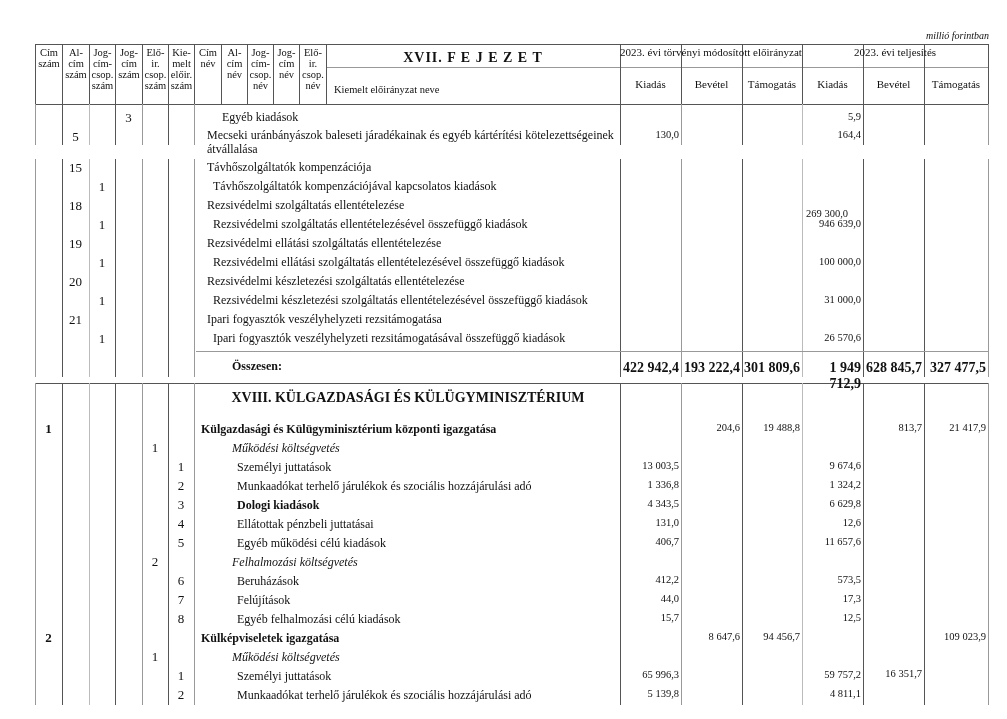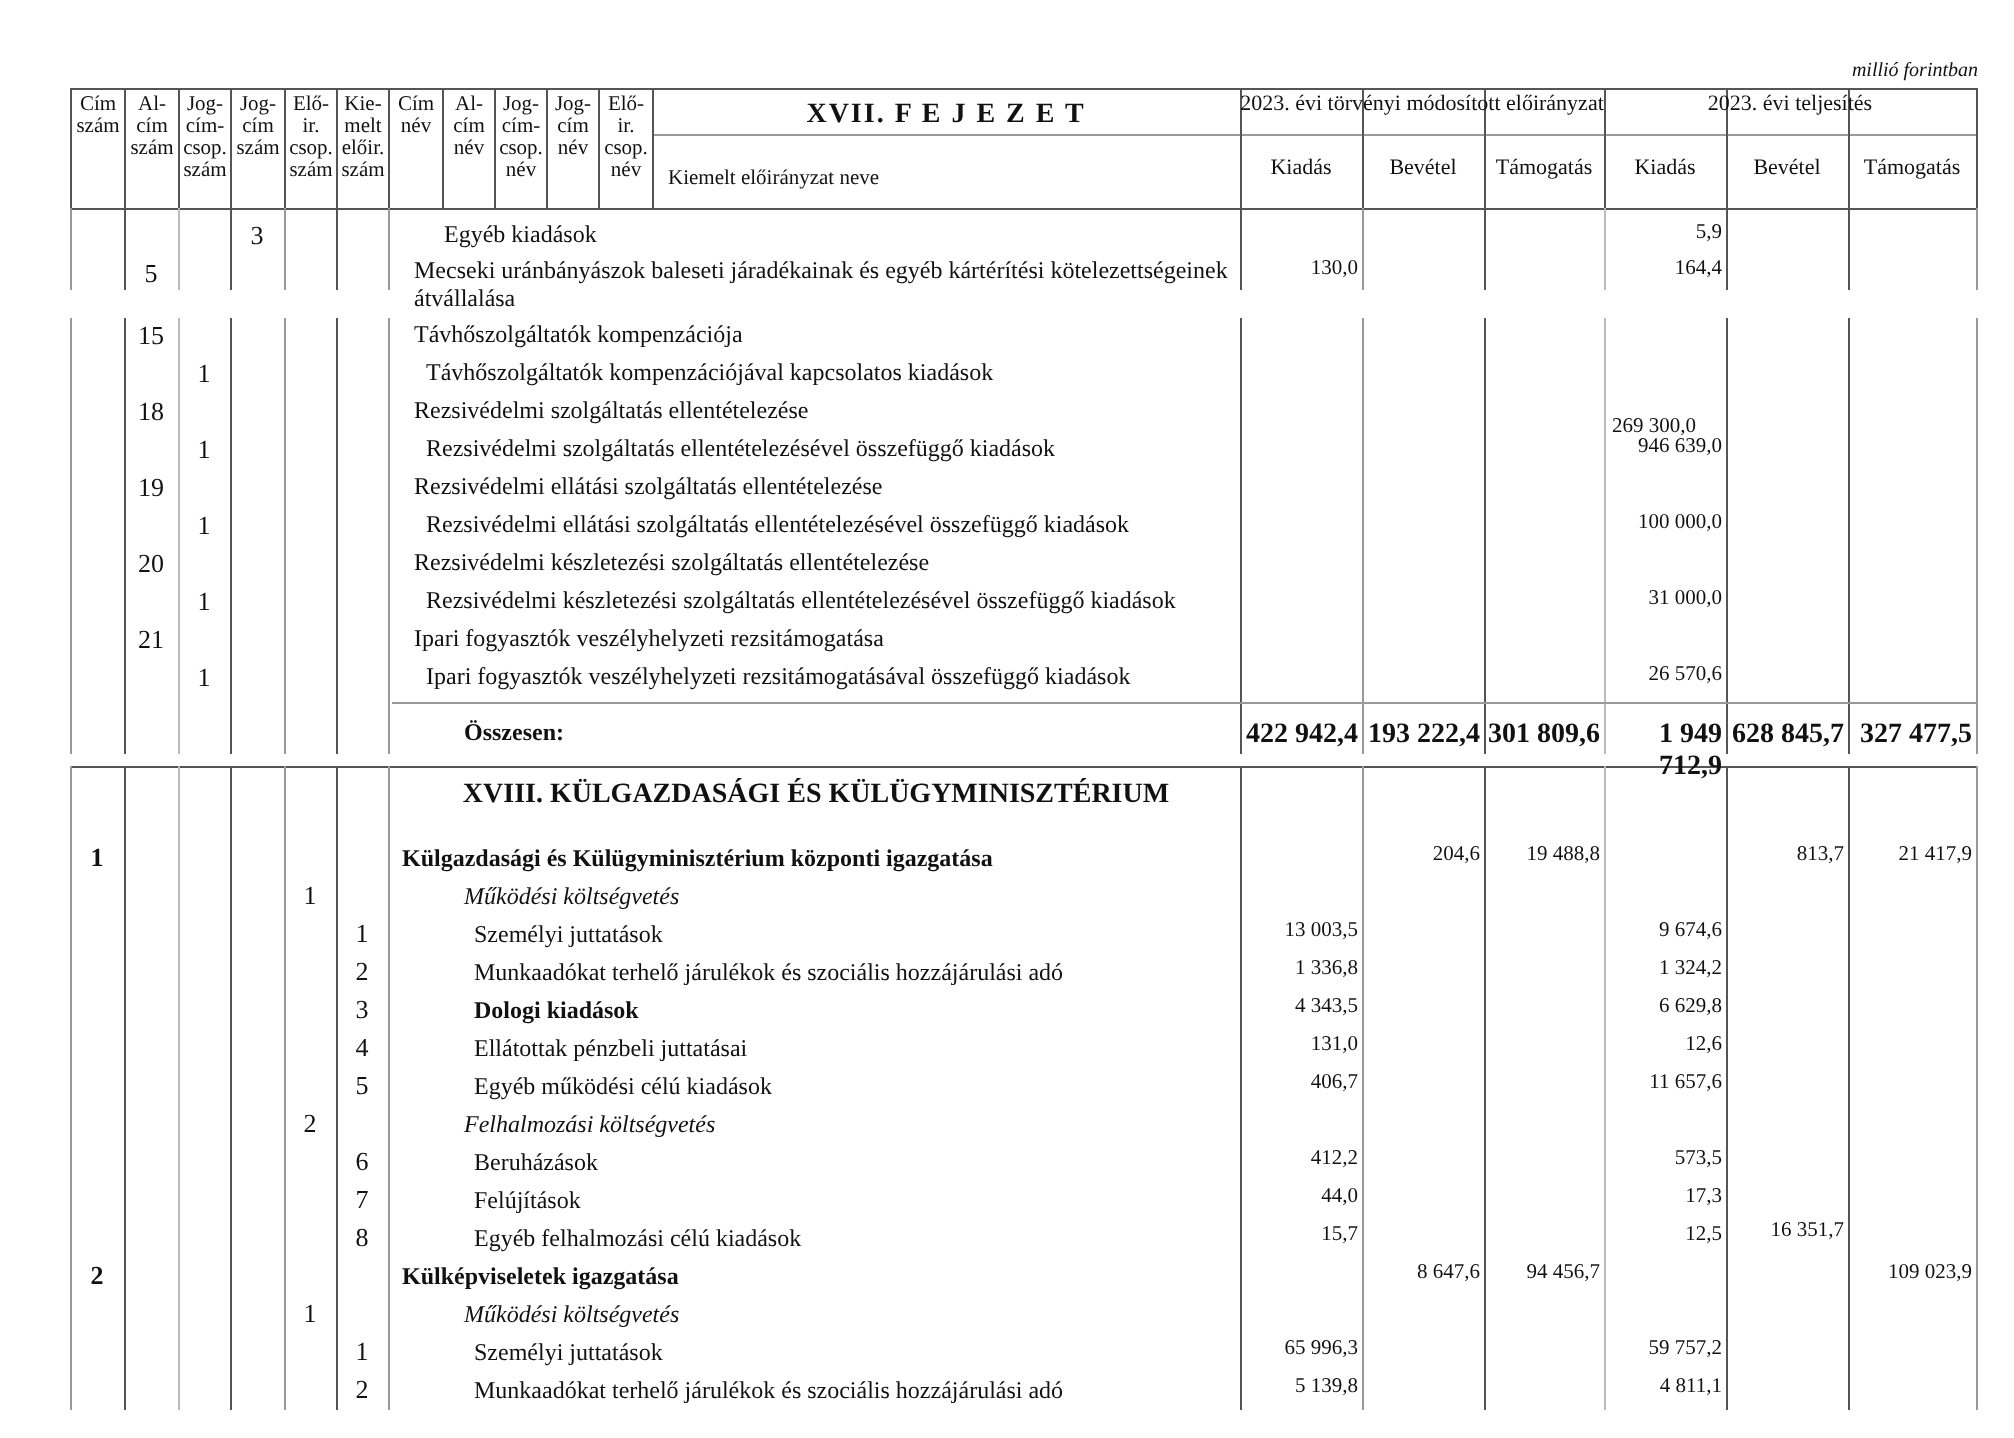--- a/index.html
+++ b/index.html
@@ -225,21 +225,21 @@
       <div class="num" style="left: 620px; top: 593px; width: 59px;">44,0</div>
       <div class="num" style="left: 802px; top: 593px; width: 59px;">17,3</div>
       <div class="code" style="left: 168px; top: 611px; width: 26px;">8</div>
       <div class="name" style="left: 237px; top: 612px;">Egyéb felhalmozási célú kiadások</div>
       <div class="num" style="left: 620px; top: 612px; width: 59px;">15,7</div>
       <div class="num" style="left: 802px; top: 612px; width: 59px;">12,5</div>
       <div class="code b" style="left: 35px; top: 630px; width: 27px;">2</div>
       <div class="name bold" style="left: 201px; top: 631px;">Külképviseletek igazgatása</div>
       <div class="num" style="left: 681px; top: 631px; width: 59px;">8 647,6</div>
       <div class="num" style="left: 742px; top: 631px; width: 58px;">94 456,7</div>
-      <div class="num" style="left: 863px; top: 610px; width: 59px;">16 351,7</div>
+      <div class="num" style="left: 863px; top: 668px; width: 59px;">16 351,7</div>
       <div class="num" style="left: 924px; top: 631px; width: 62px;">109 023,9</div>
       <div class="code" style="left: 142px; top: 649px; width: 26px;">1</div>
       <div class="name ital" style="left: 232px; top: 650px;">Működési költségvetés</div>
       <div class="code" style="left: 168px; top: 668px; width: 26px;">1</div>
       <div class="name" style="left: 237px; top: 669px;">Személyi juttatások</div>
       <div class="num" style="left: 620px; top: 669px; width: 59px;">65 996,3</div>
       <div class="num" style="left: 802px; top: 669px; width: 59px;">59 757,2</div>
       <div class="code" style="left: 168px; top: 687px; width: 26px;">2</div>
       <div class="name" style="left: 237px; top: 688px;">Munkaadókat terhelő járulékok és szociális hozzájárulási adó</div>
       <div class="num" style="left: 620px; top: 688px; width: 59px;">5 139,8</div>

